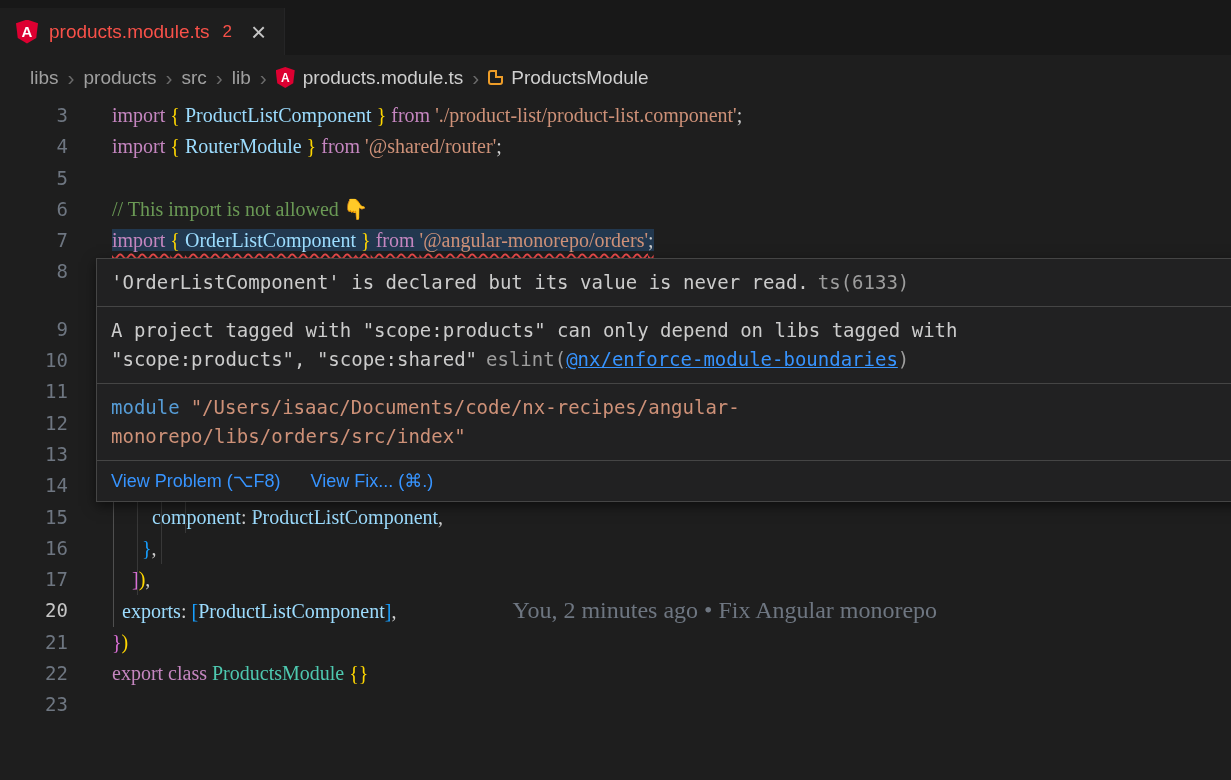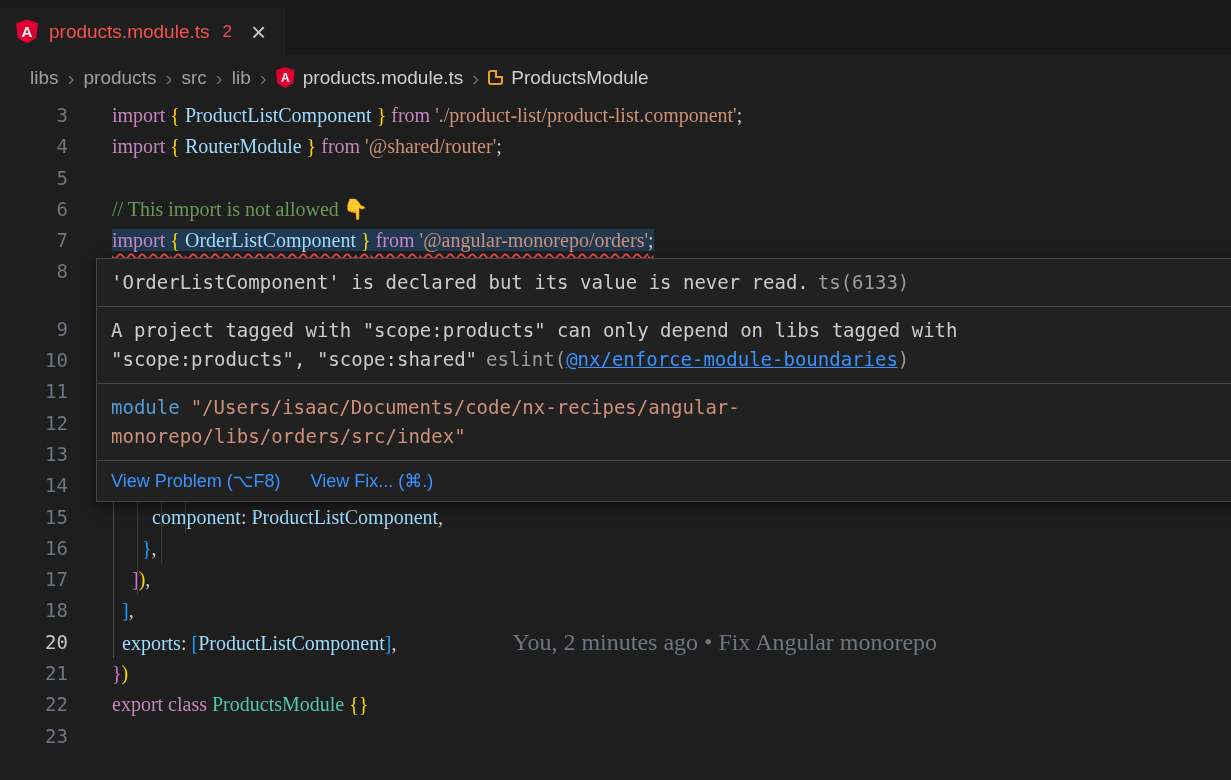--- a/index.html
+++ b/index.html
@@ -233,24 +233,20 @@
           <div class="code"><span class="guide bracket" style="left: 1px;"></span><span class="guide" style="left: 25.06px;"></span><span class="guide" style="left: 49.12px;"></span><span class="guide" style="left: 73.18px;"></span><span class=""><span class="tok-p">        </span><span class="tok-id">component</span><span class="tok-p">: </span><span class="tok-id">ProductListComponent</span><span class="tok-p">,</span></span></div>
         </div>
         <div class="row">
           <div class="gutter">16</div>
           <div class="code"><span class="guide bracket" style="left: 1px;"></span><span class="guide" style="left: 25.06px;"></span><span class="guide" style="left: 49.12px;"></span><span class=""><span class="tok-p">      </span><span class="tok-b3">}</span><span class="tok-p">,</span></span></div>
         </div>
         <div class="row">
           <div class="gutter">17</div>
           <div class="code"><span class="guide bracket" style="left: 1px;"></span><span class="guide" style="left: 25.06px;"></span><span class=""><span class="tok-p">    </span><span class="tok-b2">]</span><span class="tok-b1">)</span><span class="tok-p">,</span></span></div>
         </div>
-        <div class="row">
-          <div class="gutter">18</div>
-          <div class="code"><span class="guide bracket" style="left: 1px;"></span><span class=""><span class="tok-p">  </span><span class="tok-b3">]</span><span class="tok-p">,</span></span></div>
-        </div>
         <div class="row active">
           <div class="gutter">20</div>
           <div class="code"><span class="guide bracket" style="left: 1px;"></span><span class=""><span class="tok-p">  </span><span class="tok-id">exports</span><span class="tok-p">: </span><span class="tok-b3">[</span><span class="tok-id">ProductListComponent</span><span class="tok-b3">]</span><span class="tok-p">,</span></span><span class="blame">You, 2 minutes ago • Fix Angular monorepo</span></div>
         </div>
         <div class="row">
           <div class="gutter">21</div>
           <div class="code"><span class=""><span class="tok-b2">}</span><span class="tok-b1">)</span></span></div>
         </div>
         <div class="row">
           <div class="gutter">22</div>

